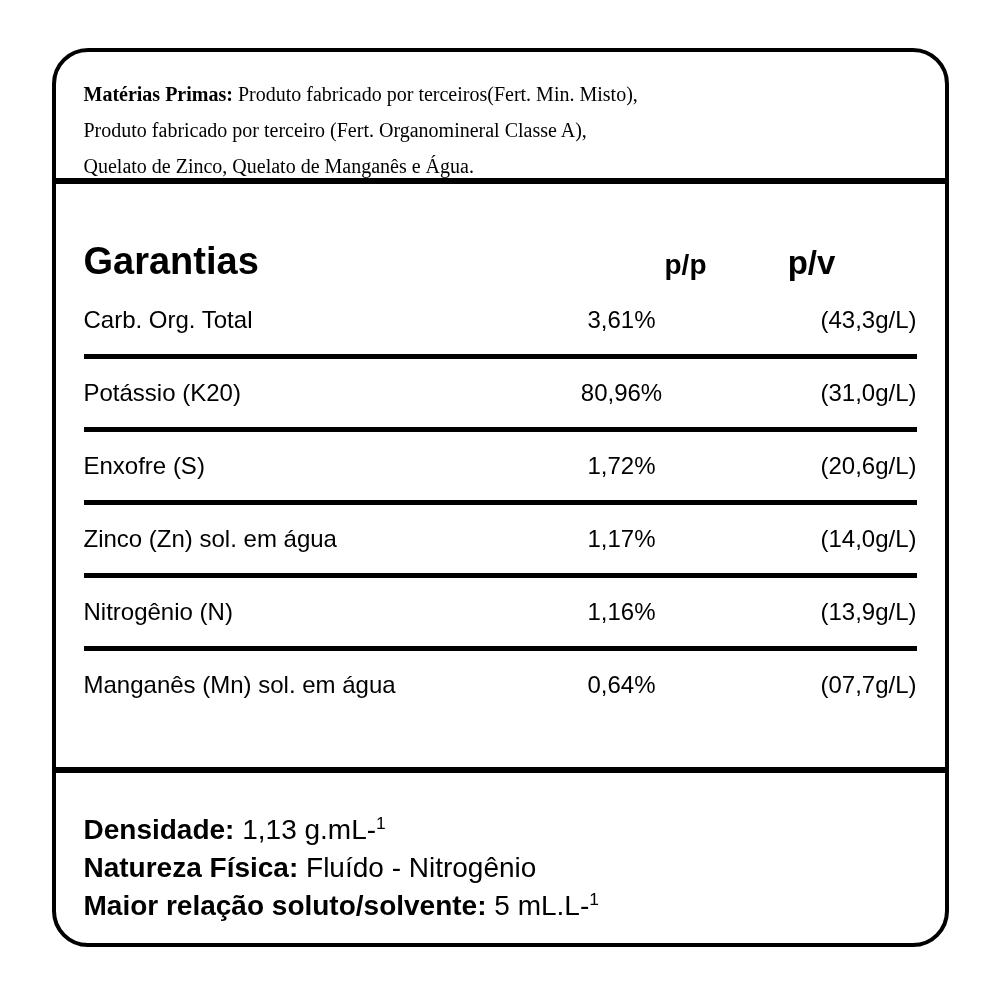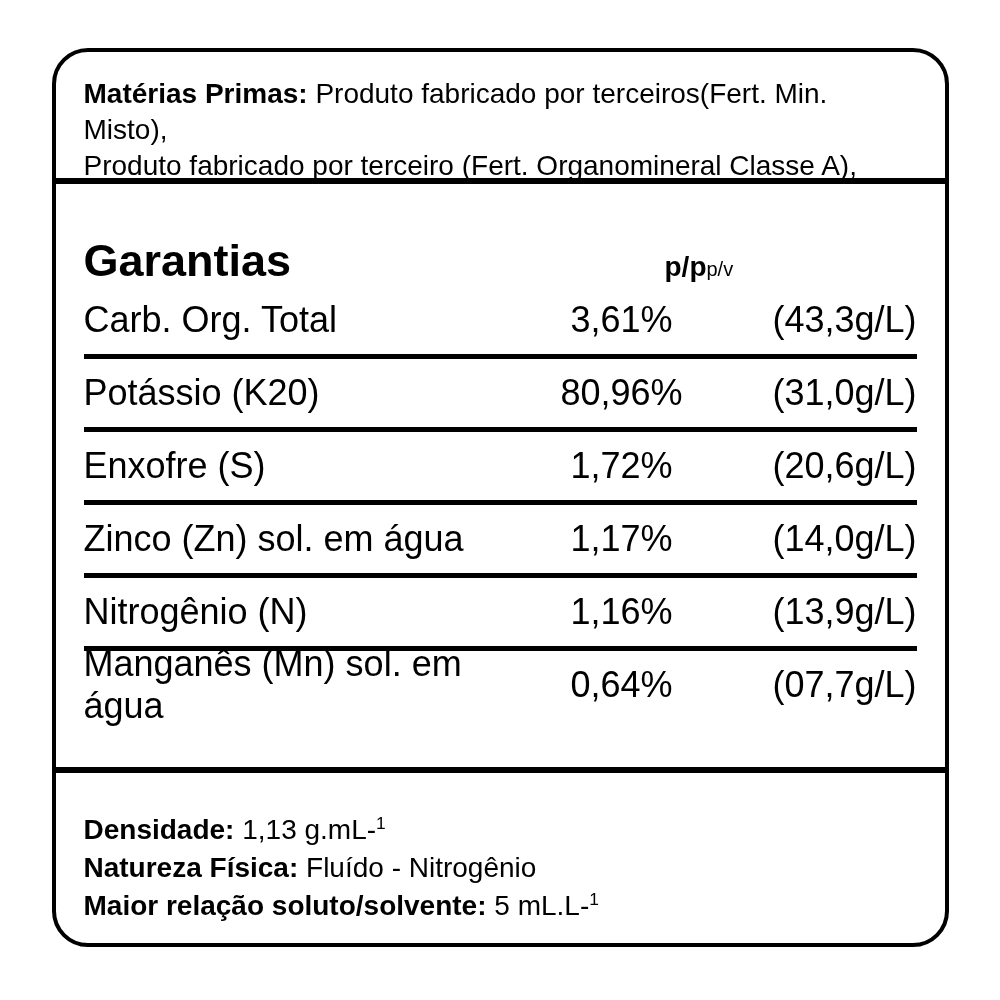--- a/index.html
+++ b/index.html
@@ -17,22 +17,23 @@
     border-radius: 36px;
     background: #ffffff;
     display: flex;
     flex-direction: column;
     overflow: hidden;
   }
   
   .materials {
     height: 126px;
     padding: 24px 28px 0 28px;
-    font-size: 28px;
+    font-size: 20px;
     line-height: 36px;
+    font-family: Liberation Serif, serif;
   }
   .materials b { font-weight: bold; }
   
   .sep {
     height: 6px;
     background: #000000;
     flex: none;
   }
   
   .guarantees {
@@ -40,42 +41,42 @@
     padding: 0 28px;
   }
   .t-header {
     display: flex;
     align-items: baseline;
     padding-top: 52px;
     height: 102px;
   }
   .t-title {
     flex: 1;
-    font-size: 45px;
+    font-size: 38px;
     font-weight: bold;
     line-height: 50px;
   }
   .t-col-pp {
     width: 170px;
     text-align: right;
     font-size: 28px;
     font-weight: bold;
   }
   .t-col-pv {
     width: 210px;
-    text-align: left;
-    font-size: 20px;
-    font-weight: normal;
+    text-align: center;
+    font-size: 33px;
+    font-weight: bold;
   }
   .t-row {
     display: flex;
     align-items: center;
     height: 73px;
     border-bottom: 5px solid #000000;
-    font-size: 36px;
+    font-size: 24px;
     justify-content: center;
   }
   .t-row:last-child {
     border-bottom: none;
     height: 68px;
   }
   .t-name { flex: 1; }
   .t-pp { width: 170px; text-align: center; }
   .t-pv { width: 210px; text-align: right; }
   
@@ -94,20 +95,21 @@
   }
 </style>
 </head>
 <body>
 
 <div class="card">
 
   <section class="materials">
     <div><b>Matérias Primas:</b><span> Produto fabricado por terceiros(Fert. Min. Misto),</span></div>
     <div>Produto fabricado por terceiro (Fert. Organomineral Classe A),</div>
+    <div>Quelato de Zinco, Quelato de Manganês e Água.</div>
   </section>
 
   <div class="sep"></div>
 
   <section class="guarantees">
     <div class="t-header">
       <div class="t-title">Garantias</div>
       <div class="t-col-pp">p/p</div>
       <div class="t-col-pv">p/v</div>
     </div>

